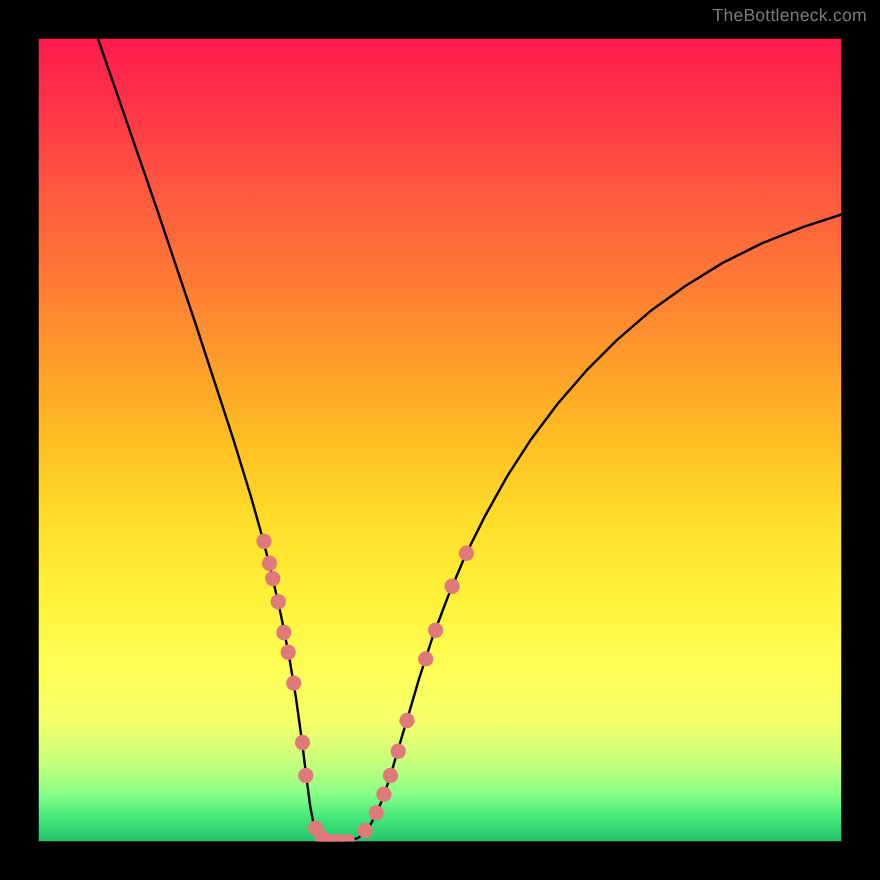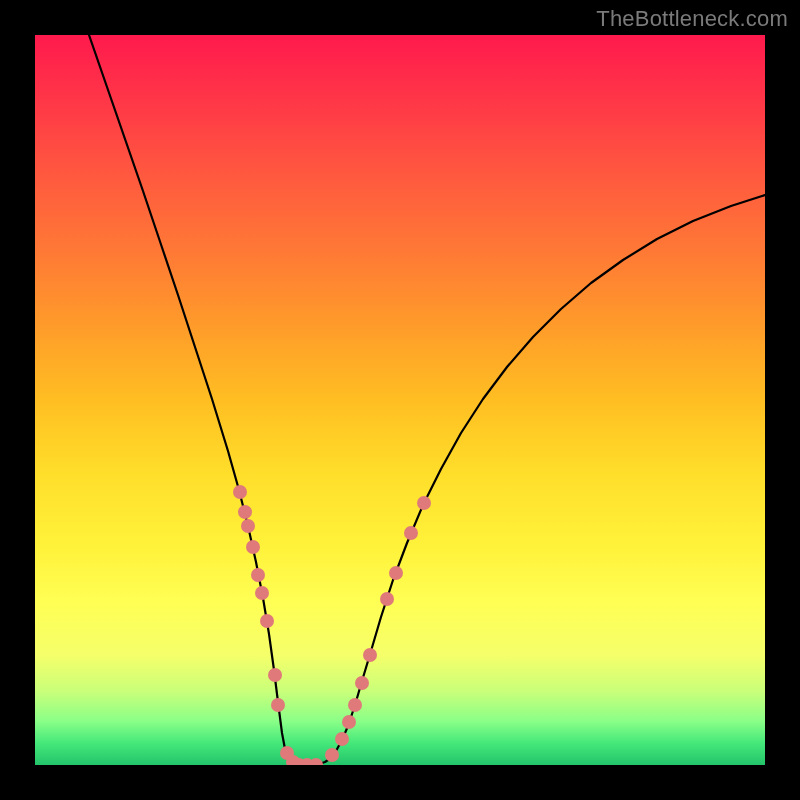--- a/index.html
+++ b/index.html
@@ -63,21 +63,21 @@
     margin-left: -7px;
     margin-top: -7px;
     border-radius: 50%;
     background: #e07a7a;
   }
   .watermark {
     position: absolute;
     top: 6px;
     right: 12px;
     color: #7a7a7a;
-    font-size: 22px;
+    font-size: 16px;
     font-weight: 500;
     letter-spacing: 0.2px;
   }
 </style>
 </head>
 <body>
 
 <div class="frame">
   <div class="plot">
     <div class="gradient"></div>

